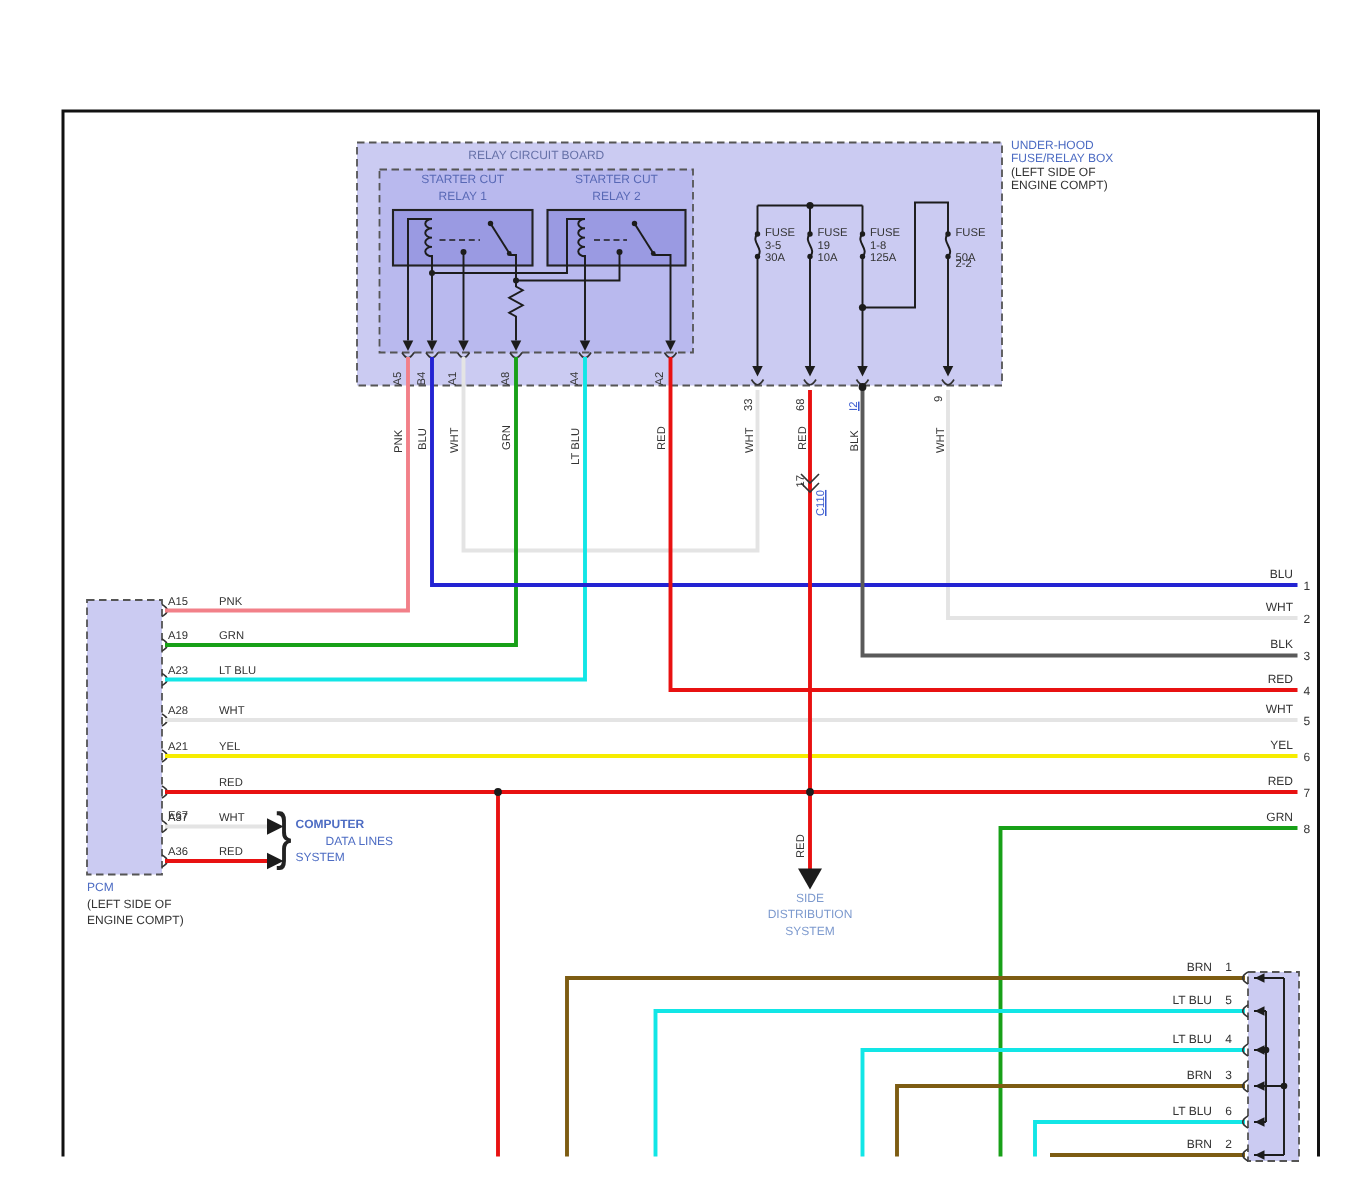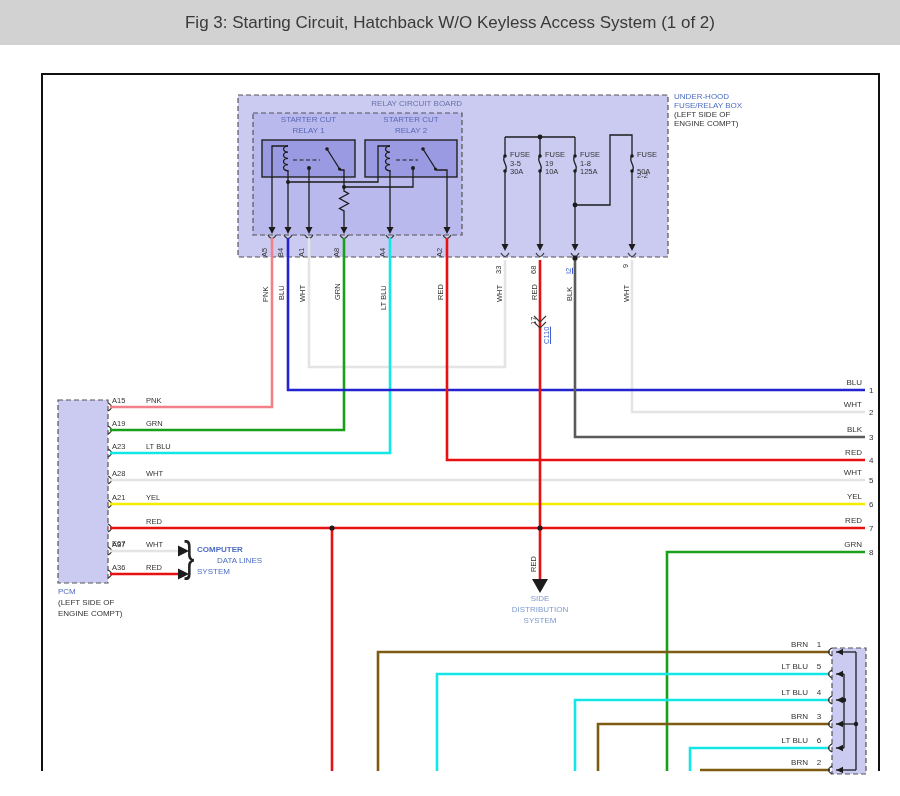--- a/index.html
+++ b/index.html
@@ -34,23 +34,20 @@
   .w{fill:none;stroke-width:2.6;}
   .w-pnk{stroke:var(--pnk);} .w-blu{stroke:var(--blu);} .w-wht{stroke:var(--wht);}
   .w-grn{stroke:var(--grn);} .w-ltblu{stroke:var(--ltblu);} .w-red{stroke:var(--red);}
   .w-yel{stroke:var(--yel);} .w-blk{stroke:var(--blk);} .w-brn{stroke:var(--brn);}
 </style>
 </head>
 <body>
 
 <div class="stage">
 
-  <div class="header">
-    <div class="title">Fig 3: Starting Circuit, Hatchback W/O Keyless Access System (1 of 2)</div>
-  </div>
 
   <svg width="900" height="796" viewBox="0 0 900 796">
 
     <path class="border" d="M42,771 L42,74 L879,74 L879,771"></path>
 
     <rect class="bx-outer" x="238" y="95" width="430" height="162"></rect>
 
     <rect class="bx-board" x="253" y="113" width="209" height="122"></rect>
 
     <rect class="bx-relay" x="262" y="140" width="93" height="37"></rect>
@@ -206,21 +203,21 @@
       <polygon class="arr" points="843,766.8 843,773.2 836.5,770"></polygon>
       <path class="sym" d="M832,648 Q825,652 832,656"></path>
       <path class="sym" d="M832,670 Q825,674 832,678"></path>
       <path class="sym" d="M832,696 Q825,700 832,704"></path>
       <path class="sym" d="M832,720 Q825,724 832,728"></path>
       <path class="sym" d="M832,744 Q825,748 832,752"></path>
       <path class="sym" d="M832,766 Q825,770 832,774"></path>
     </g>
   </svg>
 
-  <div class="lbl board ctr" style="left:253px;top:99px;width:209px;text-align:right;">RELAY CIRCUIT BOARD</div>
+  <div class="lbl board ctr" style="left:253px;top:99px;width:209px;">RELAY CIRCUIT BOARD</div>
   <div class="lbl relaylbl ctr" style="left:262px;top:115px;width:93px;">STARTER CUT</div>
   <div class="lbl relaylbl ctr" style="left:262px;top:126px;width:93px;">RELAY 1</div>
   <div class="lbl relaylbl ctr" style="left:365px;top:115px;width:92px;">STARTER CUT</div>
   <div class="lbl relaylbl ctr" style="left:365px;top:126px;width:92px;">RELAY 2</div>
 
   <div class="lbl blue" style="left:674px;top:92px;">UNDER-HOOD</div>
   <div class="lbl blue" style="left:674px;top:101px;">FUSE/RELAY BOX</div>
   <div class="lbl" style="left:674px;top:110px;">(LEFT SIDE OF</div>
   <div class="lbl" style="left:674px;top:119px;">ENGINE COMPT)</div>
 

